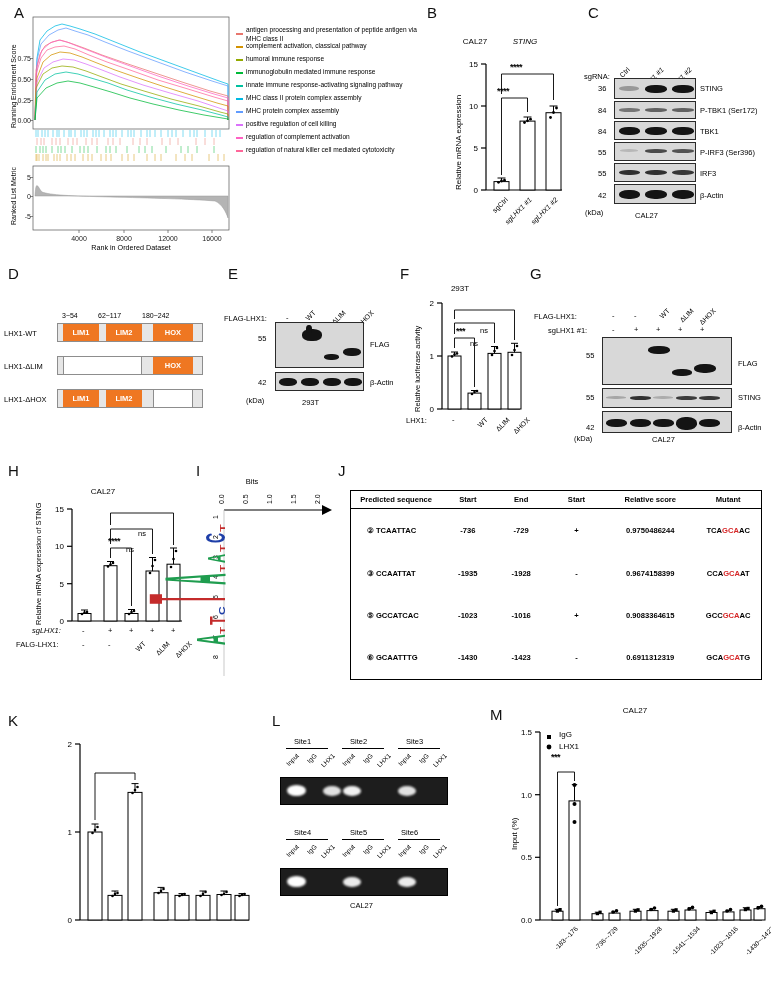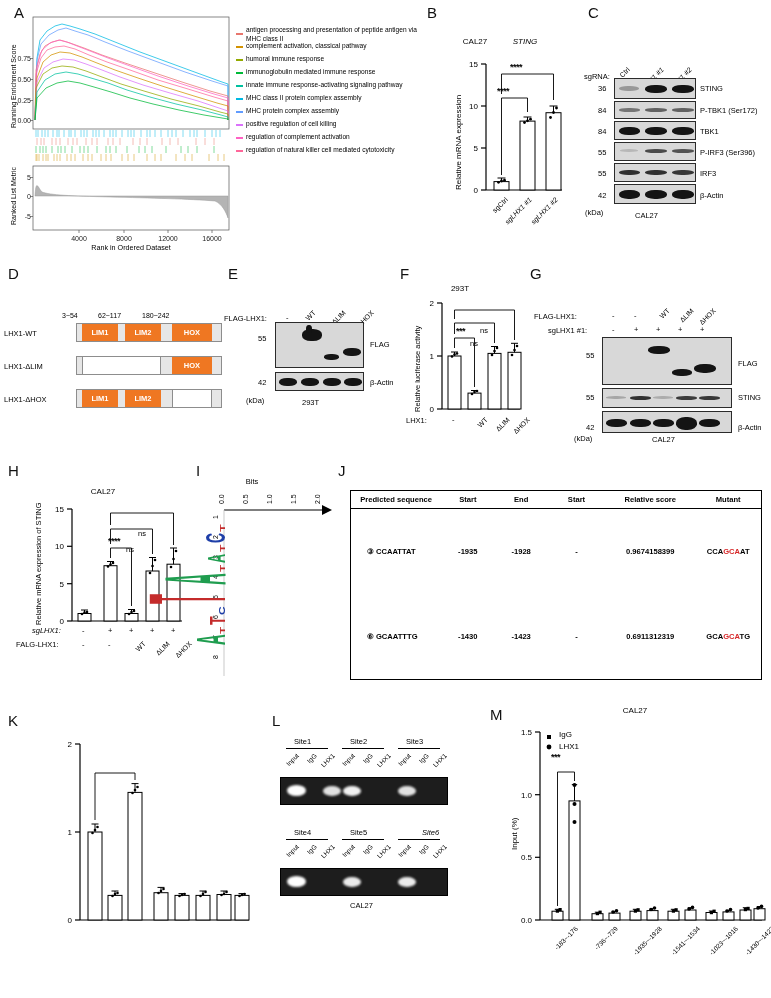--- a/index.html
+++ b/index.html
@@ -12,21 +12,21 @@
   .axisline{position:absolute;background:#000;}
   .sig{position:absolute;font-size:9px;letter-spacing:-0.5px;font-weight:700;}
   .ns{position:absolute;font-size:7.5px;margin-top:28px;}
   .xrot{position:absolute;font-size:7px;white-space:nowrap;transform-origin:100% 0;transform:rotate(-45deg);text-align:right;}
   .xrot2{position:absolute;font-size:6.5px;white-space:nowrap;transform-origin:100% 0;transform:rotate(-45deg);text-align:right;}
   .rowlab{position:absolute;font-size:7.5px;white-space:nowrap;}
   .blot{position:absolute;box-sizing:border-box;border:1px solid #2b2b2b;background:#d8d8d8;overflow:hidden;}
   .band{position:absolute;border-radius:44%;background:#141414;filter:blur(0.5px);}
   .gel{position:absolute;background:#1d1d1d;border:1px solid #000;overflow:hidden;box-sizing:border-box;}
   .gband{position:absolute;border-radius:50%;background:#fdfdfd;filter:blur(1.1px);}
-  .domrow{position:absolute;height:19px;border:1px solid #8d8d8d;background:#e6e6e6;box-sizing:border-box;margin-left:19px;}
+  .domrow{position:absolute;height:19px;border:1px solid #8d8d8d;background:#e6e6e6;box-sizing:border-box;}
   .dom{position:absolute;top:0;height:100%;box-sizing:border-box;display:flex;align-items:center;justify-content:center;font-size:7.5px;color:#fff;font-weight:600;}
   .domwhite{position:absolute;top:0;height:100%;background:#ffffff;border-left:1px solid #8d8d8d;border-right:1px solid #8d8d8d;box-sizing:border-box;}
   table.jt{border-collapse:collapse;font-size:7.6px;}
   table.jt td,table.jt th{padding:4px 2px;text-align:center;font-weight:700;}
   .mutred{color:#d62728;}
   .legline{position:absolute;height:1.5px;width:7px;}
   .legtxt{position:absolute;font-size:6.6px;white-space:nowrap;}
   svg{display:block;overflow:visible;}
 </style>
 </head>
@@ -541,26 +541,42 @@
         <th style="width:22%;">Predicted sequence</th>
         <th style="width:13%;">Start</th>
         <th style="width:13%;">End</th>
         <th style="width:14%;">Start</th>
         <th style="width:22%;">Relative score</th>
         <th style="width:16%;">Mutant</th>
       </tr>
     </thead>
     <tbody>
       <tr>
+        <td style="text-align:left;padding-left:16px;"><span>②</span> <span>TCAATTAC</span></td>
+        <td>-736</td>
+        <td>-729</td>
+        <td>+</td>
+        <td>0.9750486244</td>
+        <td><span>TCA</span><span class="mutred">GCA</span><span>AC</span></td>
+      </tr>
+      <tr>
         <td style="text-align:left;padding-left:16px;"><span>③</span> <span>CCAATTAT</span></td>
         <td>-1935</td>
         <td>-1928</td>
         <td>-</td>
         <td>0.9674158399</td>
         <td><span>CCA</span><span class="mutred">GCA</span><span>AT</span></td>
+      </tr>
+      <tr>
+        <td style="text-align:left;padding-left:16px;"><span>⑤</span> <span>GCCATCAC</span></td>
+        <td>-1023</td>
+        <td>-1016</td>
+        <td>+</td>
+        <td>0.9083364615</td>
+        <td><span>GCC</span><span class="mutred">GCA</span><span>AC</span></td>
       </tr>
       <tr>
         <td style="text-align:left;padding-left:16px;"><span>⑥</span> <span>GCAATTTG</span></td>
         <td>-1430</td>
         <td>-1423</td>
         <td>-</td>
         <td>0.6911312319</td>
         <td><span>GCA</span><span class="mutred">GCA</span><span>TG</span></td>
       </tr>
     </tbody>
@@ -683,21 +699,21 @@
     <div class="gband" style="left:6px;top:7px;width:19px;height:11px;"></div>
     <div class="gband" style="left:42px;top:8px;width:18px;height:10px;opacity:0.88;"></div>
     <div class="gband" style="left:62px;top:8px;width:18px;height:10px;opacity:0.95;"></div>
     <div class="gband" style="left:117px;top:8px;width:18px;height:10px;opacity:0.88;"></div>
   </div>
 
   <div class="rowlab" style="left:22px;top:93px;">Site4</div>
   <div class="axisline" style="left:14px;top:104px;width:42px;height:1px;"></div>
   <div class="rowlab" style="left:78px;top:93px;">Site5</div>
   <div class="axisline" style="left:70px;top:104px;width:42px;height:1px;"></div>
-  <div class="rowlab" style="left:150px;top:93px;font-style:italic;">Site6</div>
+  <div class="rowlab" style="left:129px;top:93px;">Site6</div>
   <div class="axisline" style="left:126px;top:104px;width:42px;height:1px;"></div>
   <div class="xrot2" style="left:-7px;top:108px;width:30px;">Input</div>
   <div class="xrot2" style="left:11px;top:108px;width:30px;">IgG</div>
   <div class="xrot2" style="left:29px;top:108px;width:30px;">LHX1</div>
   <div class="xrot2" style="left:49px;top:108px;width:30px;">Input</div>
   <div class="xrot2" style="left:67px;top:108px;width:30px;">IgG</div>
   <div class="xrot2" style="left:85px;top:108px;width:30px;">LHX1</div>
   <div class="xrot2" style="left:105px;top:108px;width:30px;">Input</div>
   <div class="xrot2" style="left:123px;top:108px;width:30px;">IgG</div>
   <div class="xrot2" style="left:141px;top:108px;width:30px;">LHX1</div>

